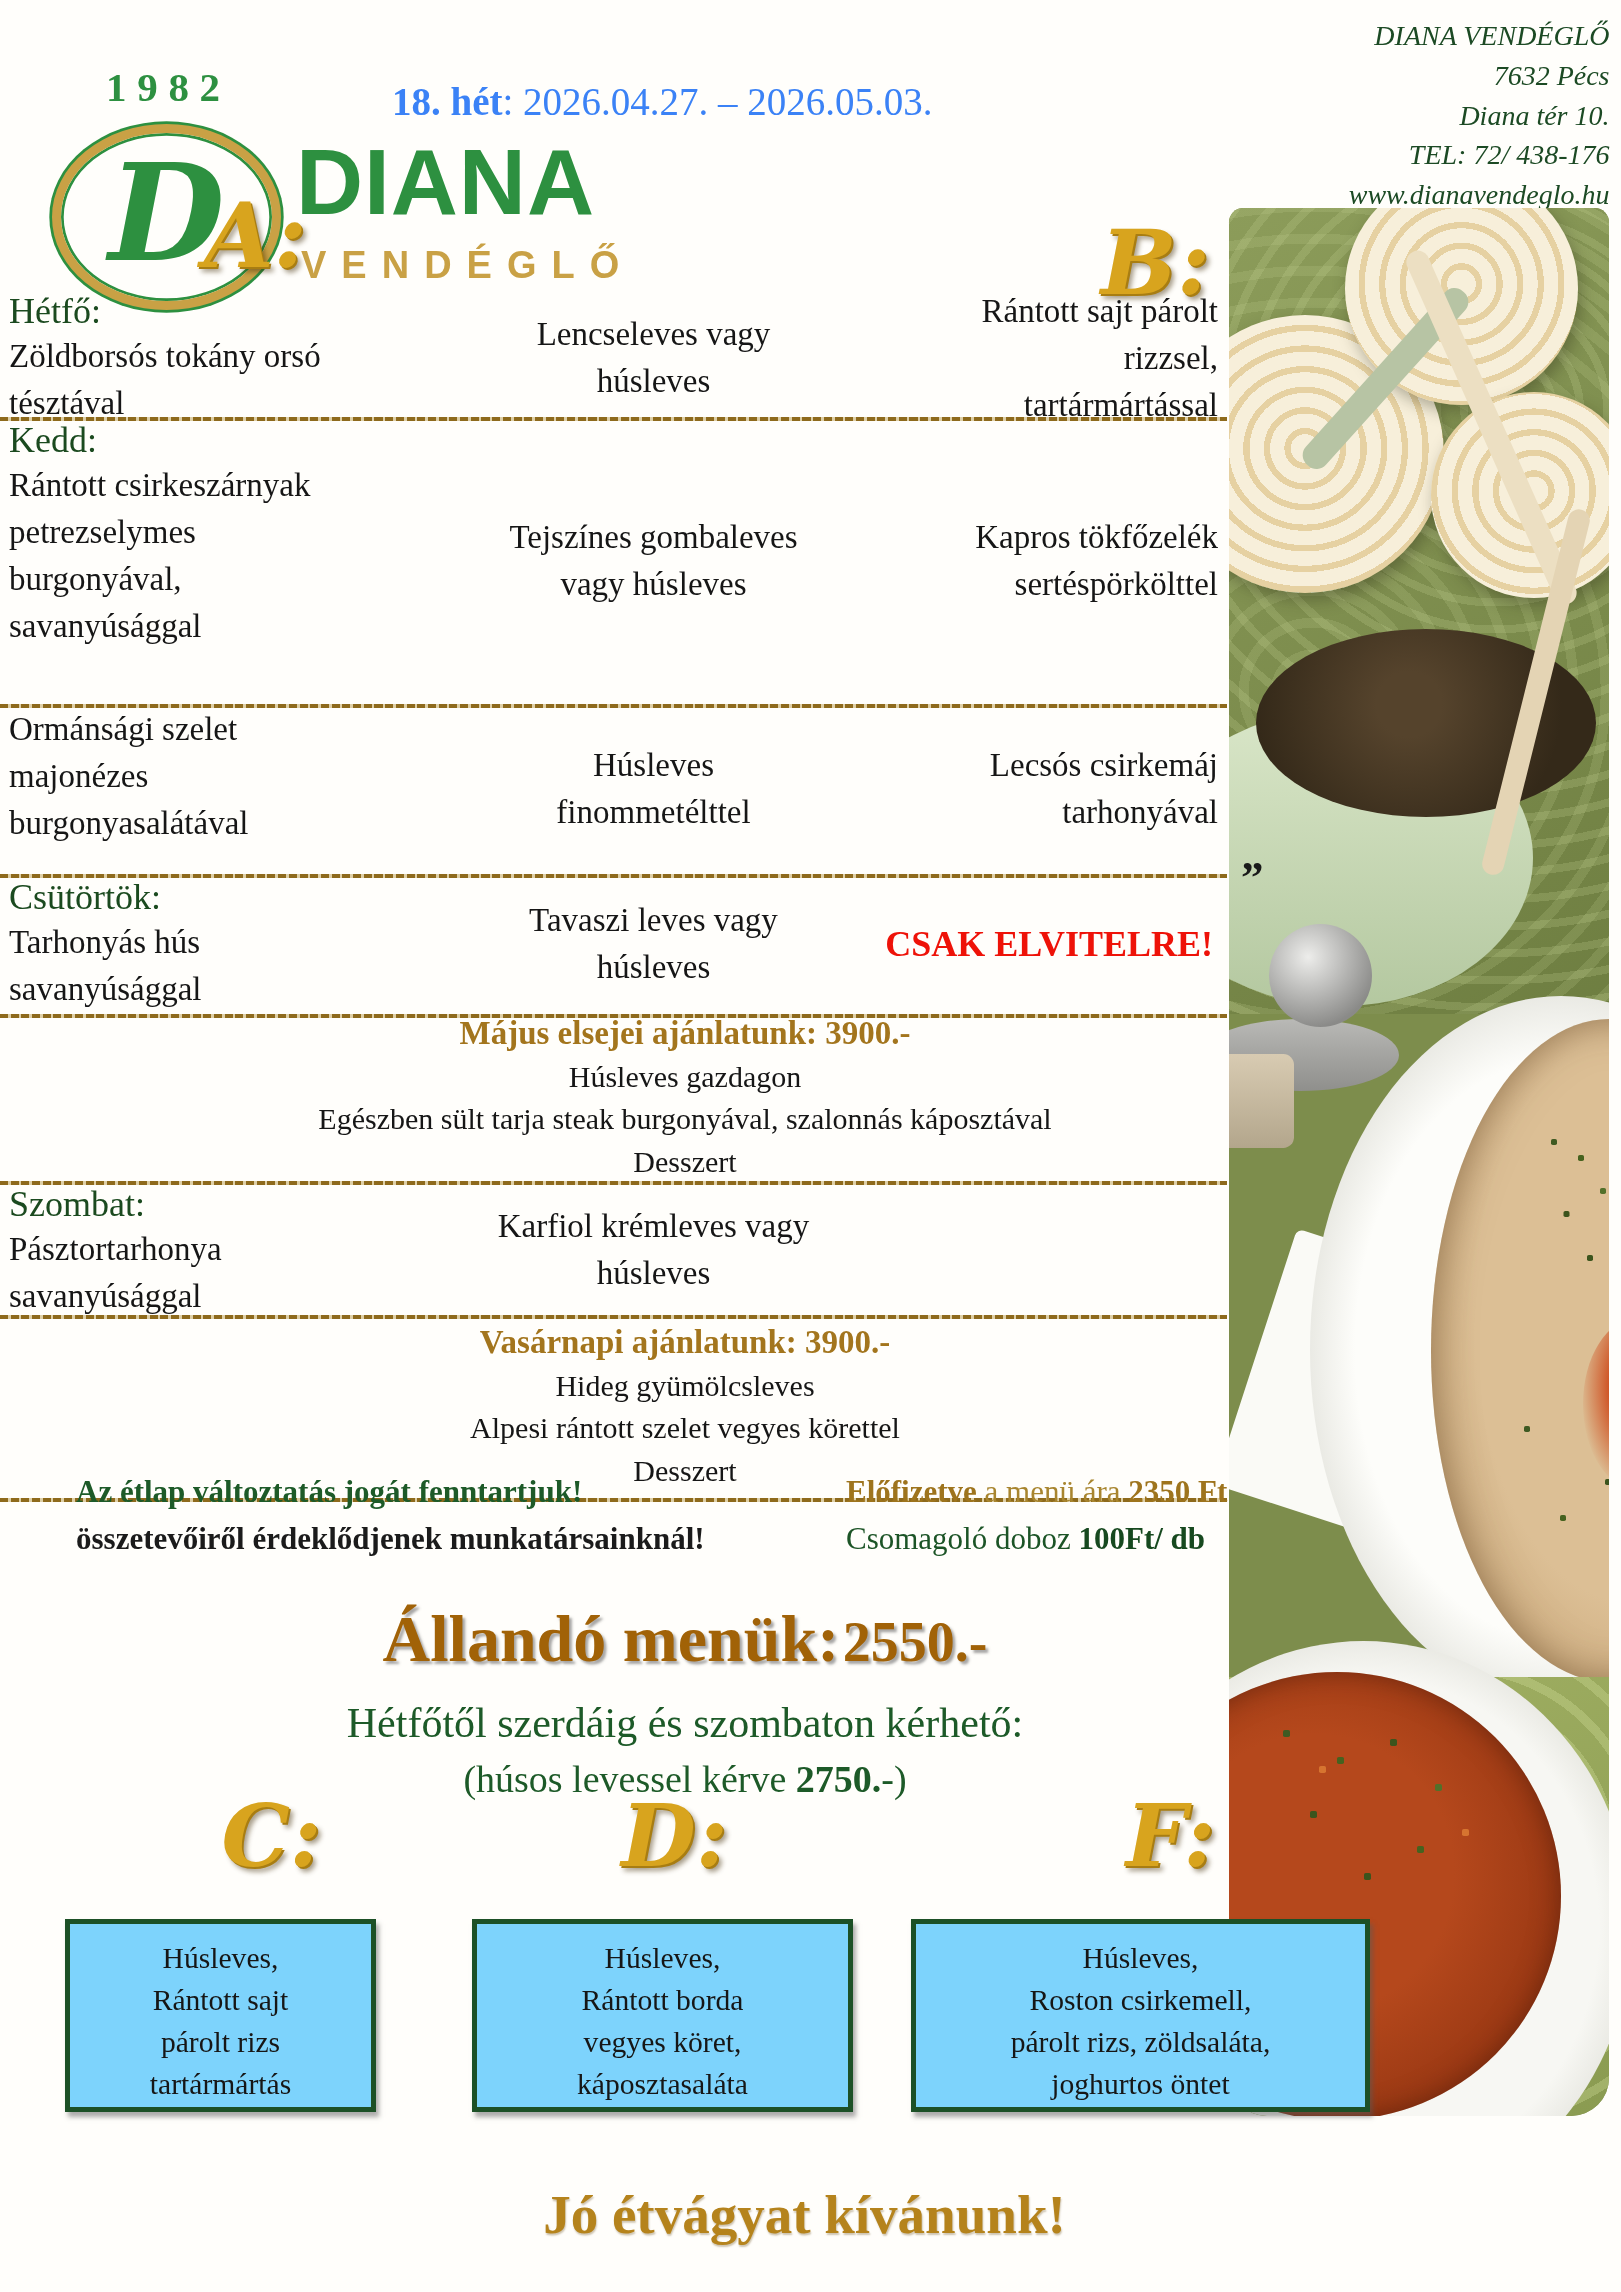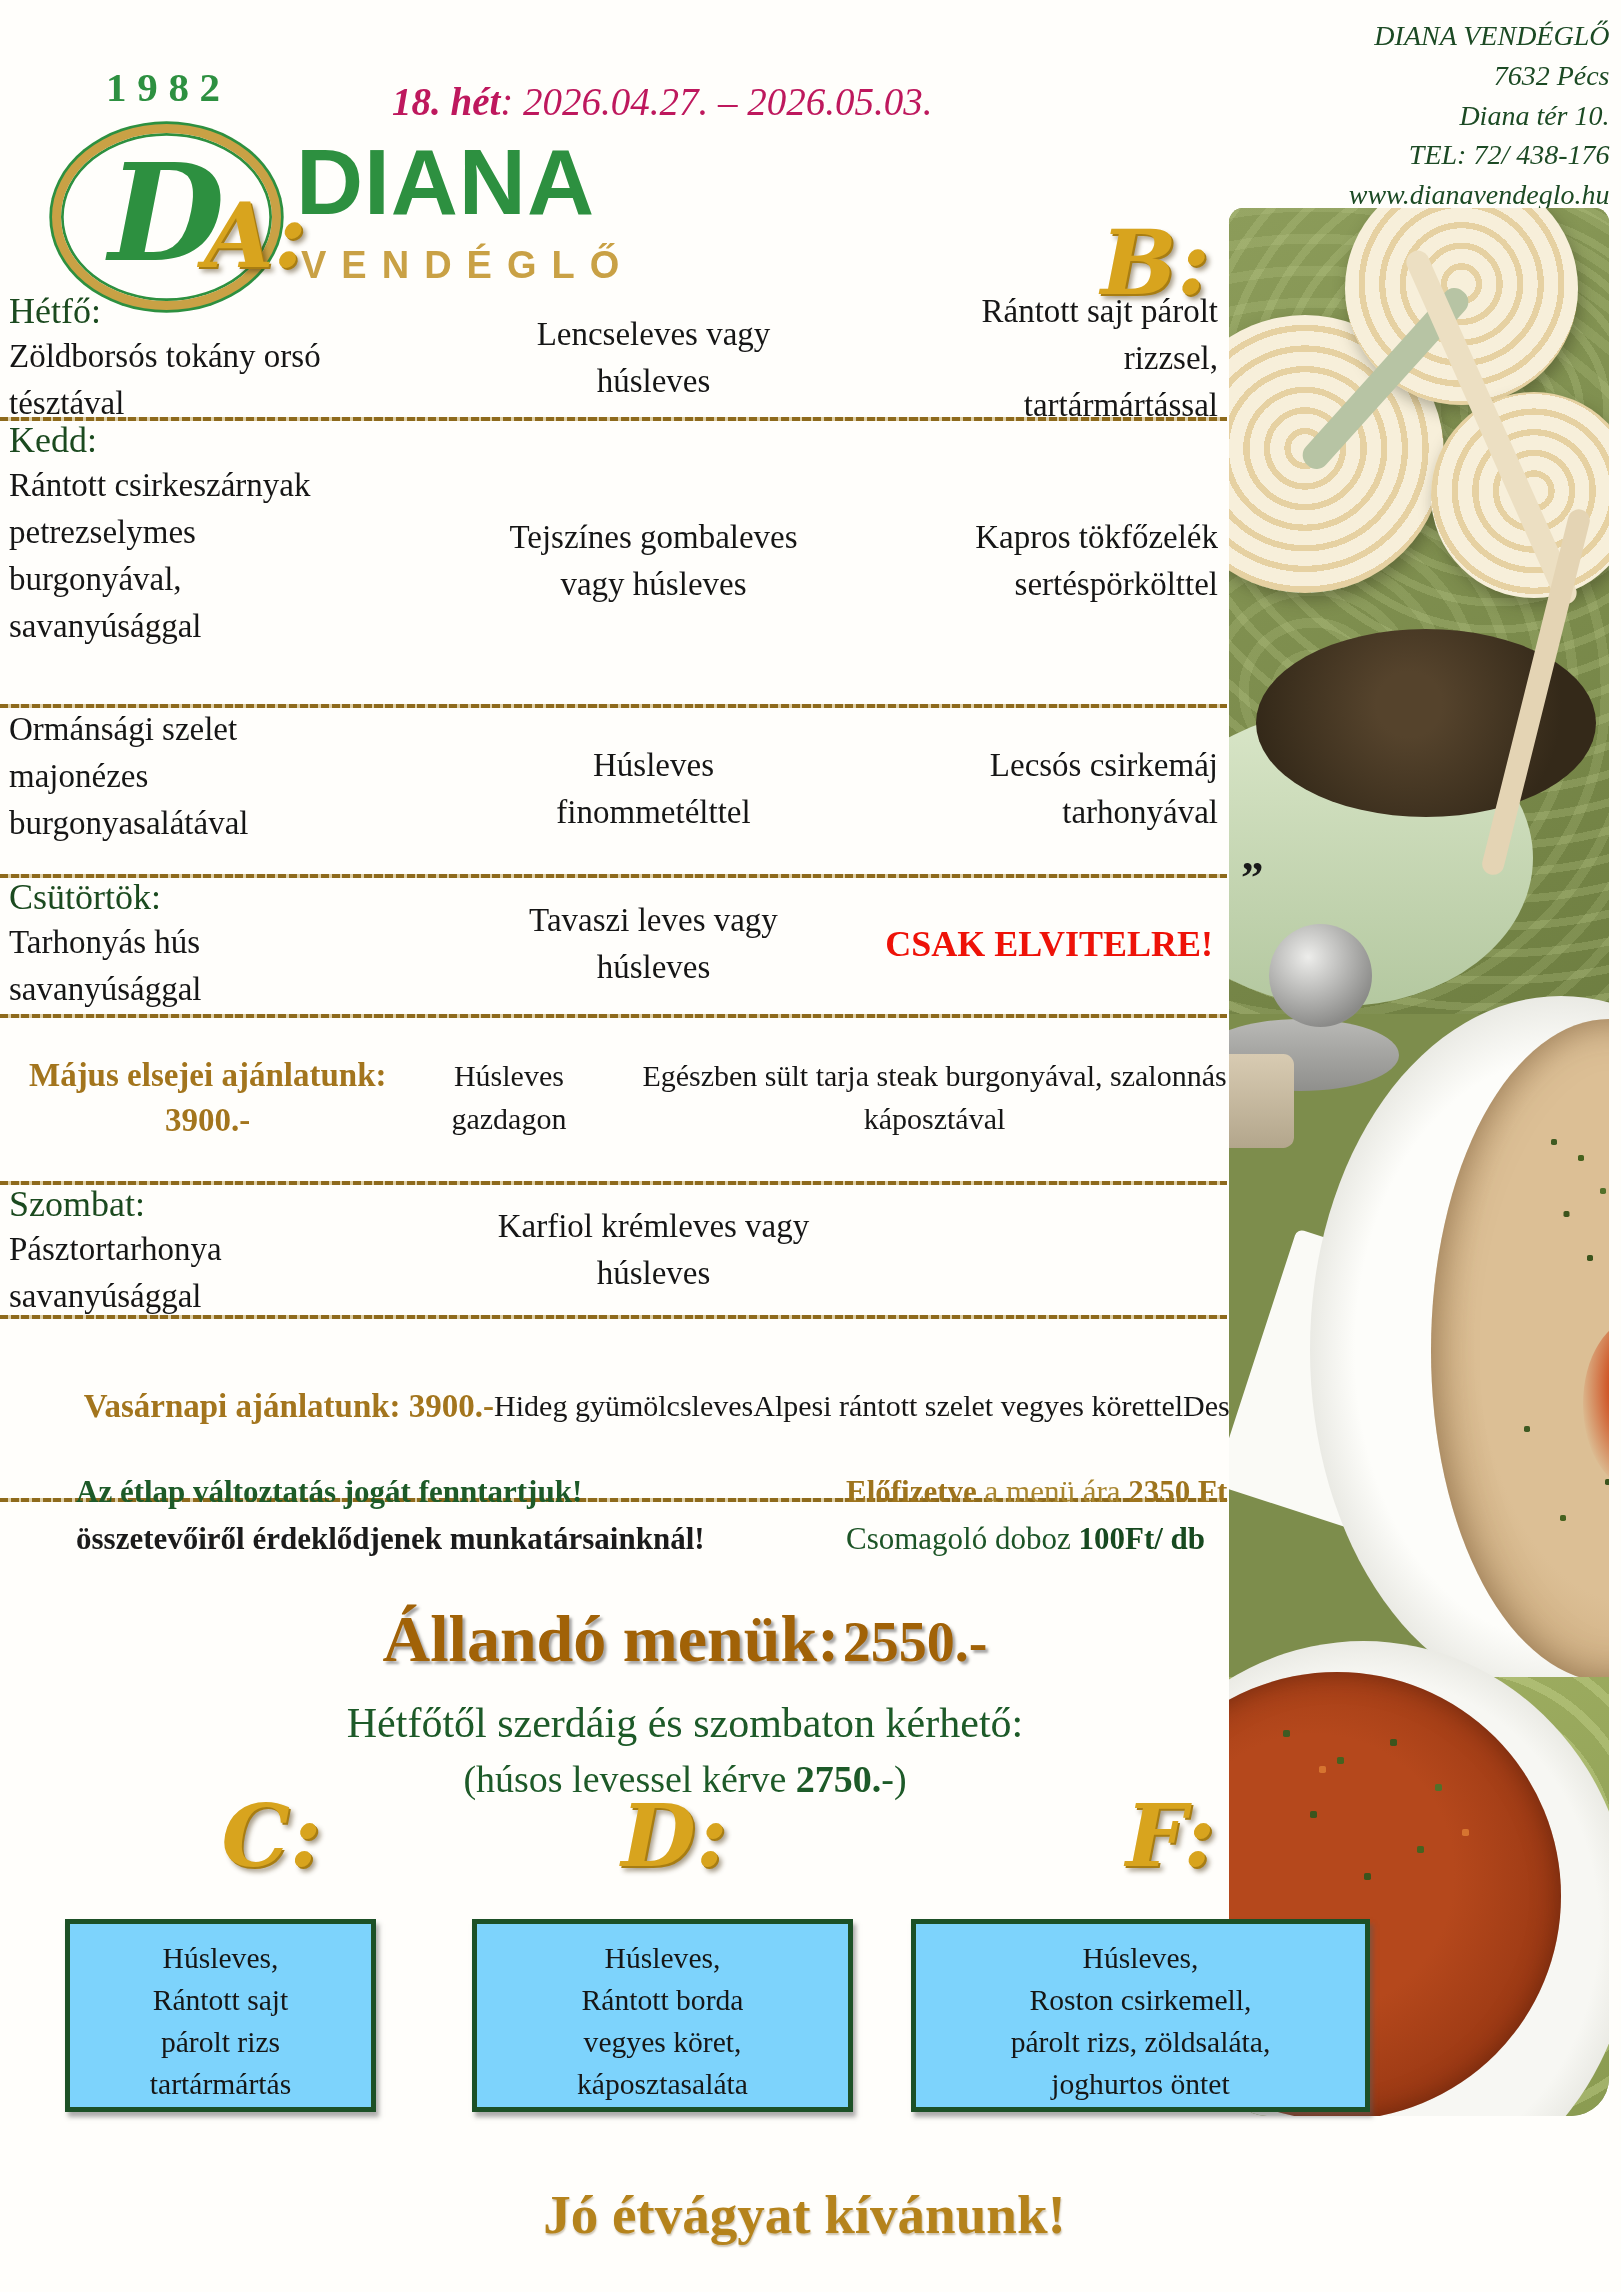--- a/index.html
+++ b/index.html
@@ -11,21 +11,21 @@
   .logo-oval{position:absolute;left:52px;top:124px;width:211px;height:168px;border-radius:50%;
              border:9px solid #c9a145;box-shadow:0 0 0 2.7px #2d9040, inset 0 0 0 2.7px #2d9040;
              display:flex;align-items:center;justify-content:center;background:#fffefb;}
   .logo-monogram{font-family:"DejaVu Serif",serif;font-style:italic;font-weight:bold;
              font-size:134px;color:#2d9040;line-height:1;margin-top:-7.2px;}
   .logo-name{position:absolute;left:296px;top:136px;font-family:"Liberation Sans",sans-serif;
              font-size:93px;font-weight:bold;color:#2d9040;letter-spacing:0.9px;line-height:1;}
   .logo-sub{position:absolute;left:301px;top:244px;font-family:"Liberation Sans",sans-serif;
              font-size:38px;color:#c9a145;letter-spacing:15px;font-weight:600;}
   
-  .week{position:absolute;left:392px;top:79px;font-size:39px;color:#be185d;font-style:italic;}
+  .week{position:absolute;left:392px;top:79px;font-size:39px;color:#3b82f6;}
   .week b{font-weight:bold;}
   .contact{position:absolute;right:12.5px;top:16px;width:385px;text-align:right;
            font-style:italic;color:#1c4a24;font-size:28px;line-height:1.42;}
   .main-title{position:absolute;left:405px;top:163px;color:#12391a;font-weight:bold;
            text-shadow:1.8px 2.7px 2.7px rgba(70,70,70,.45);white-space:nowrap;}
   .main-title .t1{font-size:57px;}
   .main-title .t2{font-size:51px;}
   .big-letter{position:absolute;font-family:"DejaVu Serif",serif;font-style:italic;
            font-weight:bold;color:#d8a41e;font-size:90px;line-height:1;width:197px;text-align:center;
            text-shadow:1.8px 1.8px 0 #a87d12,4.5px 5.4px 5.4px rgba(60,40,0,.45);}
@@ -43,22 +43,22 @@
   .h5{height:167px;} .h6{height:134px;} .h7{height:183px;}
   .cell-a{padding-top:1.8px;}
   .cell-b{display:flex;align-items:center;justify-content:center;text-align:center;}
   .cell-c{display:flex;align-items:center;justify-content:flex-end;text-align:right;
           padding-right:143px;}
   .day{font-size:36px;font-weight:normal;color:#1b4a1f;line-height:1.2;}
   .dish{font-size:33px;line-height:1.42;color:#161616;}
   .pre{white-space:pre-line;}
   .takeaway{position:absolute;right:148px;top:50%;transform:translateY(-50%);
           color:#ee1208;font-weight:bold;font-size:36px;white-space:nowrap;}
-  .promo{display:flex;flex-direction:row;align-items:center;justify-content:center;
-          text-align:center;grid-template-columns:none;}
+  .promo{display:flex;flex-direction:column;align-items:center;justify-content:center;
+          text-align:right;grid-template-columns:none;}
   .promo-title{font-size:33px;font-weight:bold;color:#a3751d;line-height:1.35;}
   .promo-line{font-size:30px;color:#161616;line-height:1.42;}
   
   .notes-left{position:absolute;left:76px;top:1469px;font-size:31px;font-weight:bold;line-height:1.5;}
   .nl1{color:#1d5a28;} .nl2,.nl3{color:#1b1b1b;}
   .notes-right{position:absolute;left:846px;top:1469px;font-size:31px;line-height:1.5;}
   .gold-b{color:#9e741d;font-weight:bold;} .gold-r{color:#a8852f;}
   .green-r{color:#1c5426;} .green-b{color:#17491f;font-weight:bold;}
   
   .standing{position:absolute;left:0;top:1601px;width:1370px;text-align:center;}

